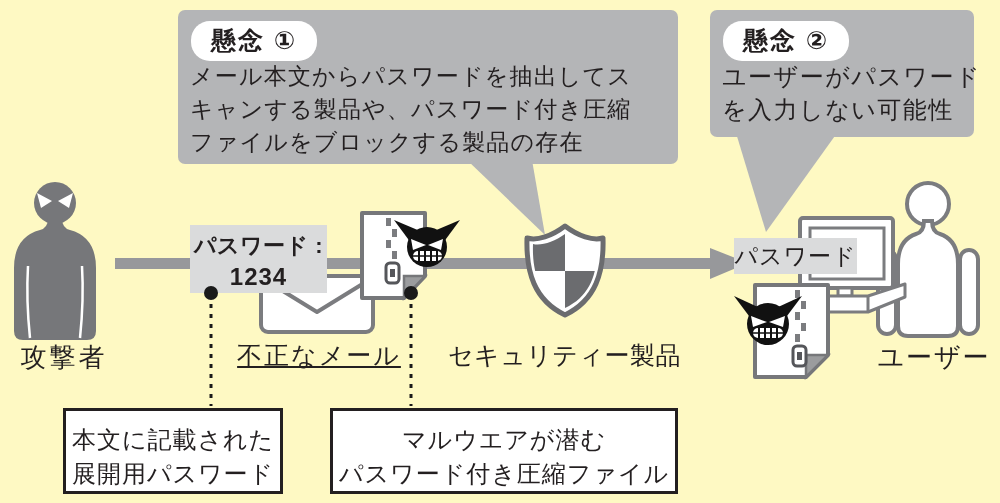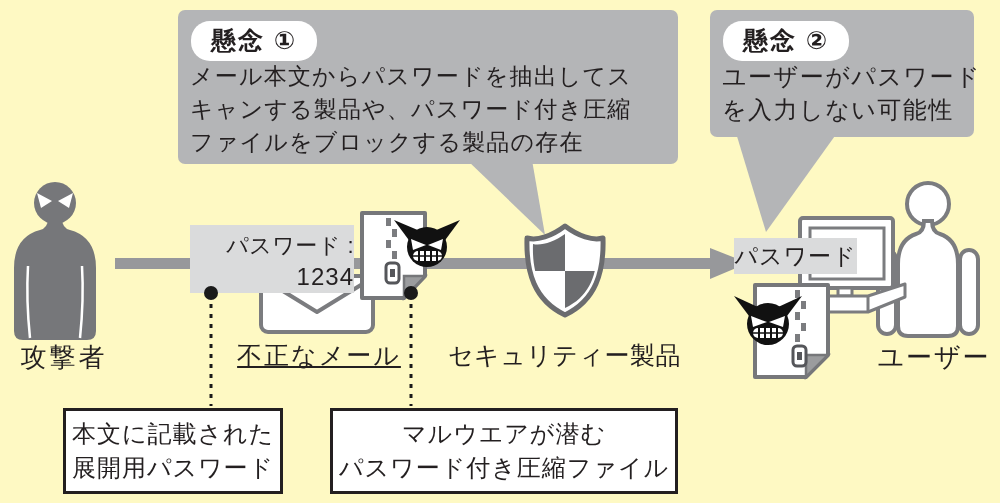--- a/index.html
+++ b/index.html
@@ -12,37 +12,37 @@
   
   .callout{position:absolute;z-index:2;background:#b4b5b7;border-radius:7px;}
   .callout1{left:178px;top:10px;width:500px;height:154px;}
   .callout2{left:710px;top:10px;width:264px;height:127px;}
   .pill{position:absolute;left:13px;top:11px;background:#fff;border-radius:19px;
         padding:3px 20px 4px 20px;font-size:25px;font-weight:bold;letter-spacing:2px;white-space:nowrap;}
   .co-text{position:absolute;left:12px;top:50px;font-size:23px;line-height:33px;letter-spacing:1.2px;white-space:nowrap;}
   .callout2 .co-text{font-size:24px;letter-spacing:1.5px;}
 
   
-  .pwbox{position:absolute;left:190px;top:225px;width:164px;height:68px;background:#dadbdc;
-         text-align:right;z-index:2;}
+  .pwbox{position:absolute;left:190px;top:225px;width:137px;height:68px;background:#dadbdc;
+         text-align:center;z-index:2;font-weight:bold;}
   .pwbox .pw1{font-size:22px;margin-top:6px;letter-spacing:0.5px;}
   .pwbox .pw2{font-size:24px;margin-top:2px;letter-spacing:1px;}
   .pwlabel{position:absolute;left:734px;top:238px;width:123px;height:36px;background:#dadbdc;
            font-size:23px;line-height:36px;text-align:center;letter-spacing:1px;z-index:2;}
 
   
   .caption{position:absolute;z-index:2;text-align:center;white-space:nowrap;}
   .cap-attacker{left:8px;top:340px;width:112px;font-size:26px;letter-spacing:3px;}
   .cap-email{left:233px;top:339px;width:172px;font-size:25px;letter-spacing:2px;text-decoration:underline;}
   .cap-security{left:448px;top:339px;width:232px;font-size:25px;letter-spacing:0.5px;}
   .cap-user{left:870px;top:340px;width:128px;font-size:26px;letter-spacing:2px;}
 
   
   .note{position:absolute;z-index:2;background:#fff;border:3px solid #231f20;
-        display:flex;flex-direction:column;justify-content:center;text-align:center;
+        display:flex;flex-direction:column;justify-content:flex-end;text-align:center;
         font-size:24px;line-height:34px;letter-spacing:1px;}
   .note1{left:63px;top:408px;width:214px;height:80px;}
   .note2{left:330px;top:408px;width:342px;height:80px;}
 </style>
 </head>
 <body>
 
 <div class="stage">
 
   <svg id="shapes" class="layer" viewBox="0 0 1000 503">

